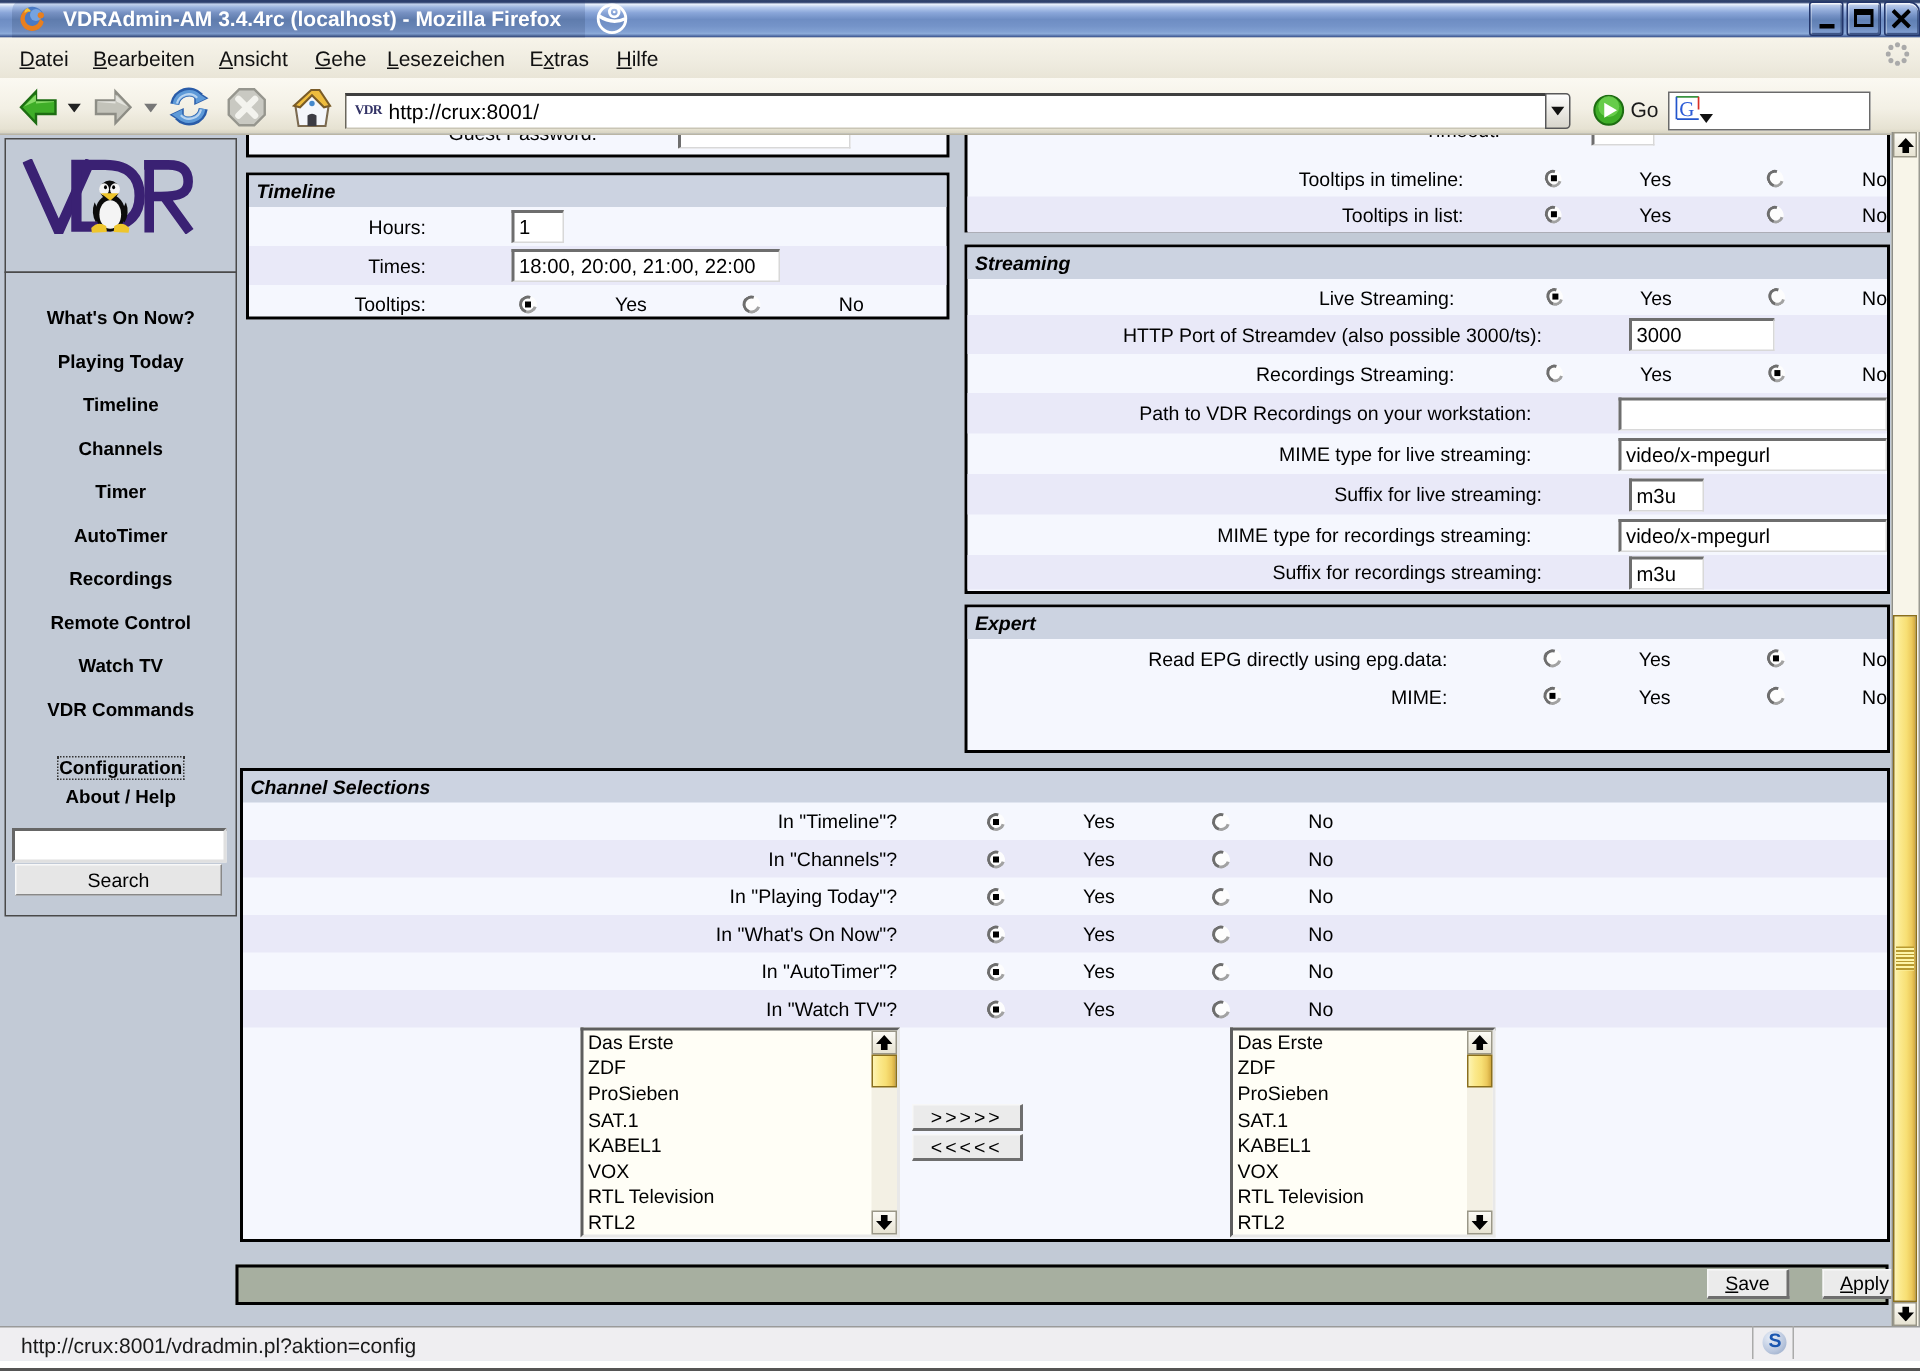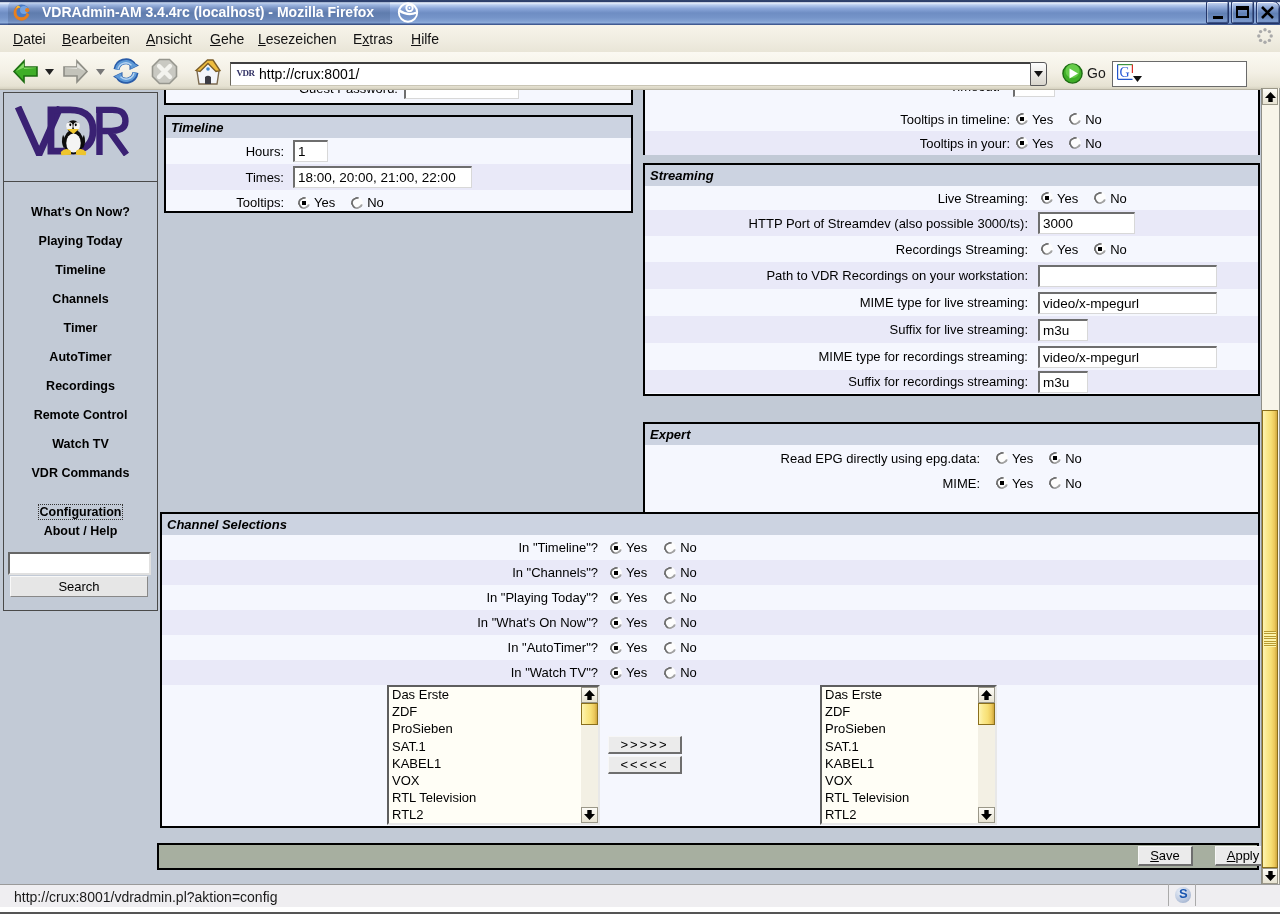--- a/index.html
+++ b/index.html
@@ -27,21 +27,21 @@
 #page{left:0;top:90px;width:1261px;height:794px;background:#c2cad6;overflow:hidden;}
 
 #sbbox1{left:3px;top:2px;width:155px;height:90px;border:1px solid #4a4a4a;box-sizing:border-box;}
 #sbbox2{left:3px;top:91px;width:155px;height:430px;border:1px solid #4a4a4a;box-sizing:border-box;}
 .nav{position:absolute;width:155px;text-align:center;font-weight:bold;font-size:12.5px;color:#000;left:3px;}
 #sideinput{left:8px;top:462px;width:143px;height:23px;background:#fff;border:2px solid #666;border-bottom-color:#e0e0e0;border-right-color:#e0e0e0;box-sizing:border-box;}
 #sidebtn{left:10px;top:486px;width:138px;height:21px;background:#e6e6e6;border:1px solid #888;border-top-color:#f8f8f8;border-left-color:#f8f8f8;box-sizing:border-box;text-align:center;font-size:13px;padding-top:2px;}
 
 .tbl{position:absolute;border:2px solid #000;box-sizing:border-box;background:#f5f7fe;}
 .thead{background:#ccd3e1;font-weight:bold;font-style:italic;font-size:13px;color:#000;padding:3px 0 3px 5px;}
-.row{display:flex;align-items:center;font-size:13px;color:#000;}
+.row{display:flex;align-items:center;font-size:13px;color:#000;gap:48px;}
 .row.alt{background:#e9e9f8;}
 .lbl{text-align:right;}
 input.ti{background:#fff;border:2px solid #6e6e6e;border-bottom:1px solid #d8d8d8;border-right:1px solid #d8d8d8;height:22px;box-sizing:border-box;font:13.5px "Liberation Sans",sans-serif;padding:0 1px 0 3px;margin:0;}
 
 .rd{display:inline-block;width:12px;height:12px;border-radius:50%;background:#fdfdfd;border:2px solid #6e6e6e;border-bottom-color:#a2a2a2;border-right-color:transparent;box-sizing:border-box;position:relative;vertical-align:-2px;transform:rotate(-28deg);}
 .rd.c::after{content:'';position:absolute;left:2px;top:2px;width:4px;height:4px;background:#000;transform:rotate(28deg);}
 .ylbl{margin:0 0 0 4px;text-align:center;}
 
 .lb{position:absolute;background:#fffef6;border:2px solid #5e5e5e;border-bottom-color:#e8e8e8;border-right-color:#e8e8e8;box-sizing:border-box;font-size:13px;}
 .lb .it{height:17.2px;padding-left:3px;}
@@ -233,21 +233,21 @@
    <input class="ti" style="width: 42px; margin-left: 13px;" value="">
  </div>
  <div class="row" style="position:absolute;top:40px;left:0;width:100%;height:24px;">
    <div class="lbl" style="width:365px">Tooltips in timeline:</div>
    <span class="rd c" style="margin-left:6px"></span>
         <span class="ylbl">Yes</span>
    <span class="rd" style="margin-left:16px"></span>
         <span class="ylbl">No</span>
  </div>
  <div class="row alt" style="position:absolute;top:64px;left:0;width:100%;height:24px;">
-   <div class="lbl" style="width:365px">Tooltips in your:</div>
+   <div class="lbl" style="width:365px">Tooltips in list:</div>
    <span class="rd c" style="margin-left:6px"></span>
         <span class="ylbl">Yes</span>
    <span class="rd" style="margin-left:16px"></span>
         <span class="ylbl">No</span>
  </div>
 </div>
 <div id="tbl-timeline" class="tbl" style="left:164px;top:25px;width:469px;height:98px;">
  <div class="thead">Timeline</div>
  <div class="row" style="height:26px">
         <div class="lbl" style="width:118px">Hours:</div>
@@ -299,21 +299,21 @@
       </div>
  <div class="row" style="height:27px">
         <div class="lbl" style="width:383px">MIME type for recordings streaming:</div>
         <input class="ti" style="width: 179px; margin-left: 10px;" value="video/x-mpegurl">
       </div>
  <div class="row alt" style="height:23px">
         <div class="lbl" style="width:383px">Suffix for recordings streaming:</div>
         <input class="ti" style="width: 50px; margin-left: 10px;" value="m3u">
       </div>
 </div>
-<div id="tbl-expert" class="tbl" style="left:643px;top:332px;width:617px;height:99px;">
+<div id="tbl-expert" class="tbl" style="left:643px;top:313px;width:617px;height:99px;">
  <div class="thead">Expert</div>
  <div class="row" style="height:26px">
         <div class="lbl" style="width:335px">Read EPG directly using epg.data:</div>
   <span class="rd" style="margin-left:16px"></span>
         <span class="ylbl">Yes</span>
   <span class="rd c" style="margin-left:16px"></span>
         <span class="ylbl">No</span>
       </div>
  <div class="row" style="height:24px">
         <div class="lbl" style="width:335px">MIME:</div>

